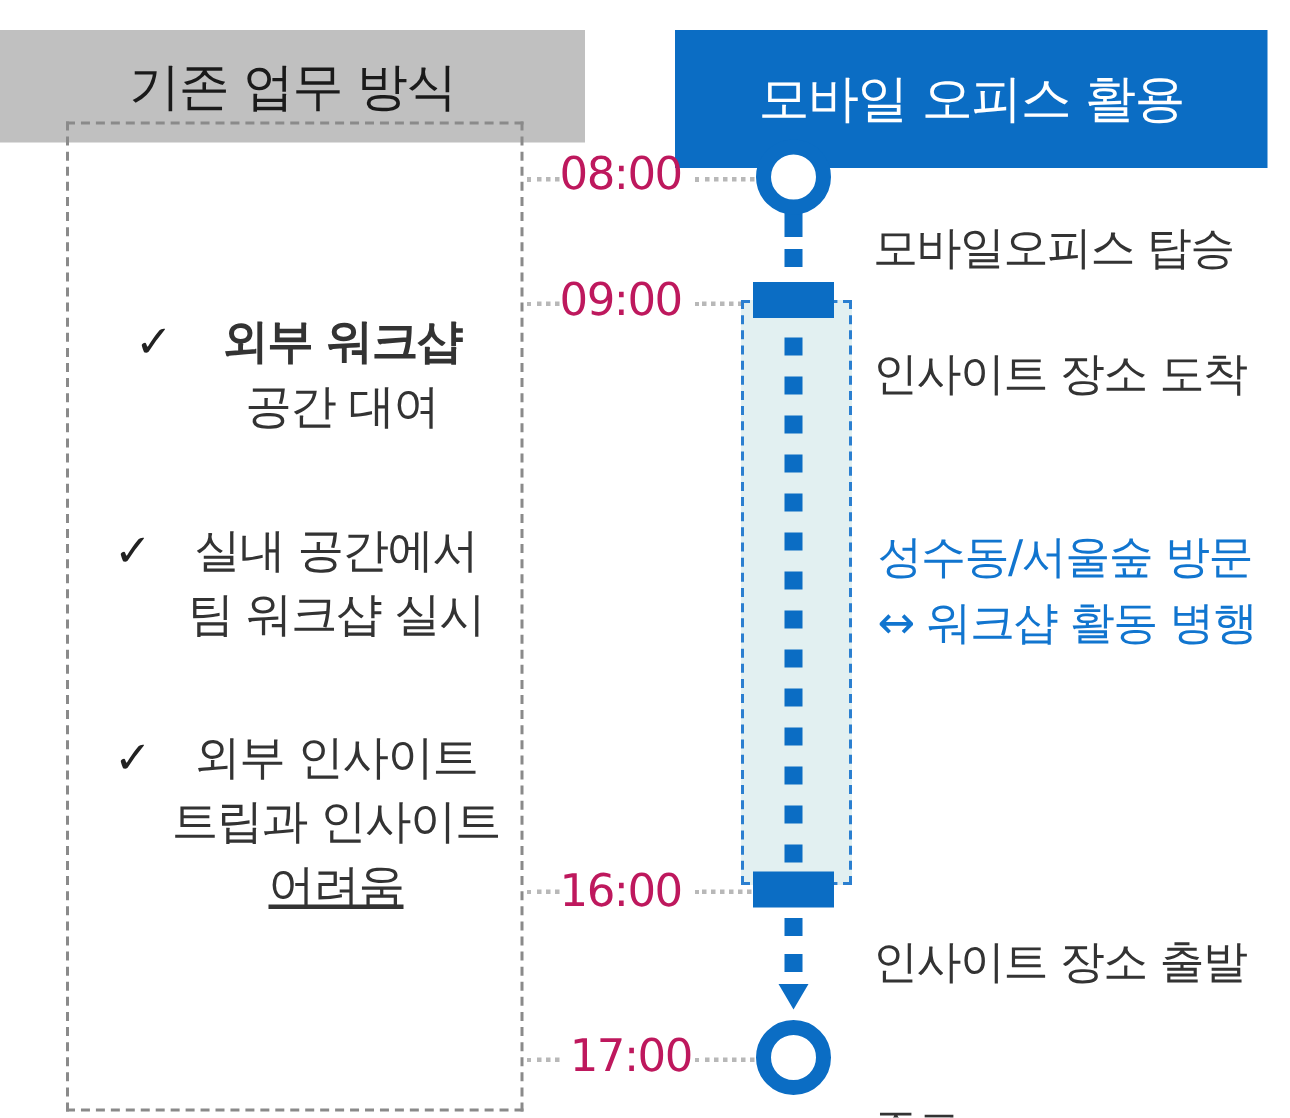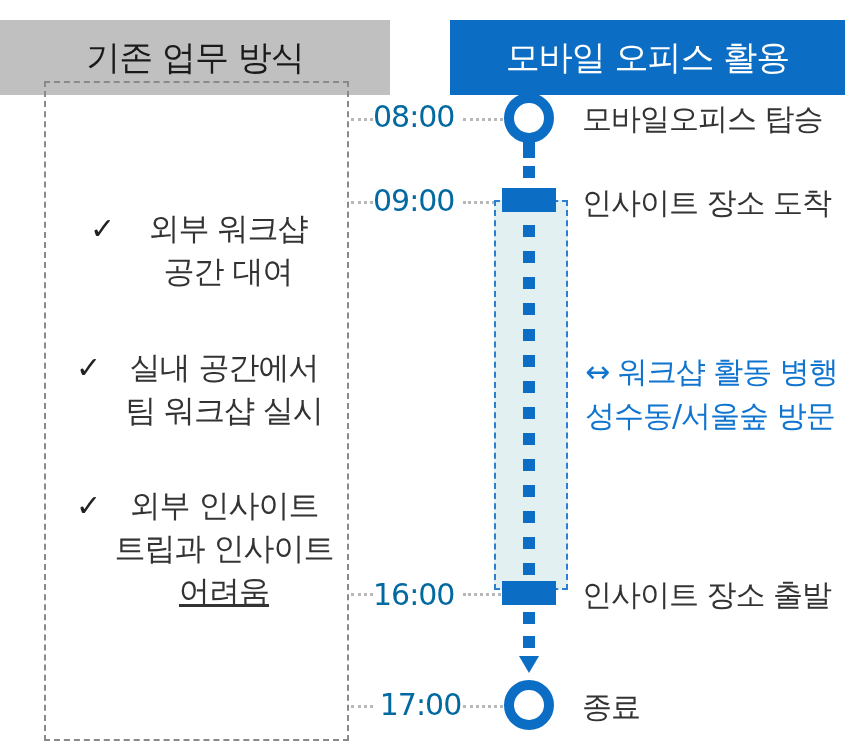--- a/index.html
+++ b/index.html
@@ -1,48 +1,48 @@
 <!DOCTYPE html>
 <html><head>
 <meta charset="utf-8">
 <style>
   html,body{margin:0;padding:0;background:#fff;}
   body{width:860px;height:745px;position:relative;overflow:hidden;font-family:"DejaVu Sans","Liberation Sans",sans-serif;}
   .abs{position:absolute;}
   .hdr{display:flex;align-items:center;justify-content:center;font-size:34px;letter-spacing:-1px;margin-top:20px;}
   #hdr-left{left:0;top:0;width:390px;height:75px;background:#c0c0c0;color:#1a1a1a;}
-  #hdr-right{left:450px;top:0;width:395px;height:75px;background:#0b6dc4;color:#fff;}
+  #hdr-right{left:450px;top:0;width:395px;height:92px;background:#0b6dc4;color:#fff;}
   #left-box{left:44px;top:81px;width:305px;height:660px;border:2px dashed #8a8a8a;box-sizing:border-box;}
   .item{position:absolute;left:0;width:305px;font-size:31px;color:#333;line-height:41px;letter-spacing:-1px;}
   .item .check{position:absolute;font-size:30px;color:#222;}
   .item .txt{position:absolute;text-align:center;white-space:pre;}
-  .time{position:absolute;left:373px;font-size:30px;color:#0369a1;letter-spacing:-1px;width:95px;}
+  .time{position:absolute;left:373px;font-size:30px;color:#be185d;letter-spacing:-1px;width:95px;}
   .leader{position:absolute;border-top:3px dotted #b8b8b8;height:0;}
   .ring{position:absolute;width:30px;height:30px;border:10px solid #0b6dc4;border-radius:50%;background:#fff;}
   .bar{position:absolute;left:502px;width:54px;height:24px;background:#0b6dc4;}
   .dash{position:absolute;left:523px;width:12px;height:12px;background:#0b6dc4;}
   #zone{left:494px;top:200px;width:74px;height:390px;background:#e2f0f1;border:2px dashed #2b7fd0;box-sizing:border-box;}
-  .evt{position:absolute;left:582px;font-size:30px;color:#333;letter-spacing:-1px;white-space:nowrap;}
+  .evt{position:absolute;left:582px;font-size:30px;color:#333;letter-spacing:-1px;white-space:nowrap;margin-top:46px;}
   #note{left:585px;top:350px;font-size:30px;color:#1175cf;line-height:44px;letter-spacing:-1px;white-space:nowrap;}
   #arrow{left:519px;top:656px;width:0;height:0;border-left:10px solid transparent;border-right:10px solid transparent;border-top:17px solid #0b6dc4;}
 </style>
 </head>
 <body>
 
 <div id="hdr-left" class="abs hdr">
   <span>기존 업무 방식</span>
 </div>
 <div id="hdr-right" class="abs hdr">
   <span>모바일 오피스 활용</span>
 </div>
 
 <div id="left-box" class="abs">
   <div class="item" style="top:125px;">
     <span class="check" style="left:44px;top:0;">✓</span>
-    <span class="txt" style="left:92px;top:0;width:180px;">외부 워크샵</span>
+    <span class="txt" style="left:92px;top:0;width:180px;font-weight:bold;">외부 워크샵</span>
     <span class="txt" style="left:92px;top:43px;width:180px;text-align:center;">공간 대여</span>
   </div>
   <div class="item" style="top:264px;">
     <span class="check" style="left:30px;top:0;">✓</span>
     <span class="txt" style="left:68px;top:0;width:220px;">실내 공간에서</span>
     <span class="txt" style="left:68px;top:43px;width:220px;">팀 워크샵 실시</span>
   </div>
   <div class="item" style="top:402px;">
     <span class="check" style="left:30px;top:0;">✓</span>
     <span class="txt" style="left:68px;top:0;width:220px;">외부 인사이트</span>
@@ -91,15 +91,15 @@
 <div class="bar" style="top:188px;"></div>
 <div class="bar" style="top:581px;"></div>
 <div class="ring" style="left:504px;top:680px;"></div>
 
 <div class="evt" style="top:99px;">모바일오피스 탑승</div>
 <div class="evt" style="top:183px;">인사이트 장소 도착</div>
 <div class="evt" style="top:575px;">인사이트 장소 출발</div>
 <div class="evt" style="top:687px;font-family:Liberation Serif, serif;">종료</div>
 
 <div id="note" class="abs">
+  <div>성수동/서울숲 방문</div>
   <div>↔ 워크샵 활동 병행</div>
-  <div>성수동/서울숲 방문</div>
 </div>
 
 </body></html>

